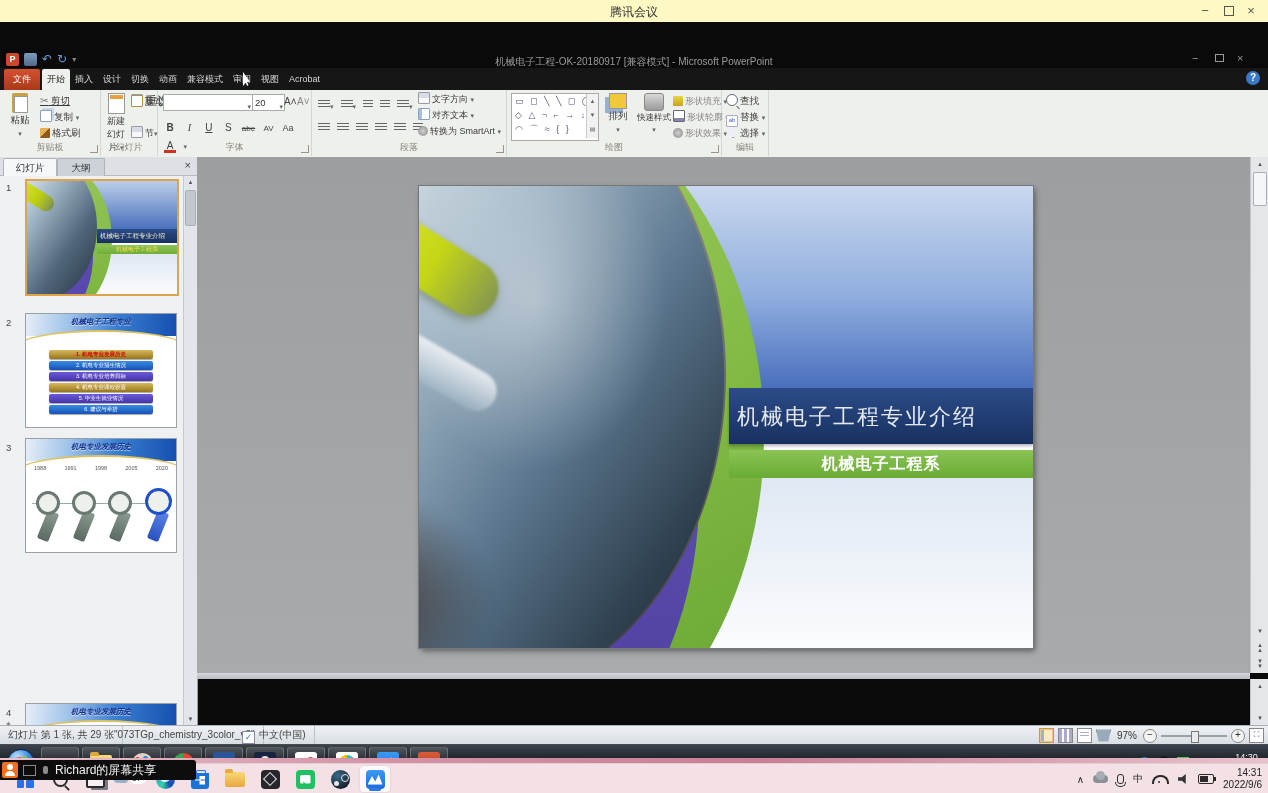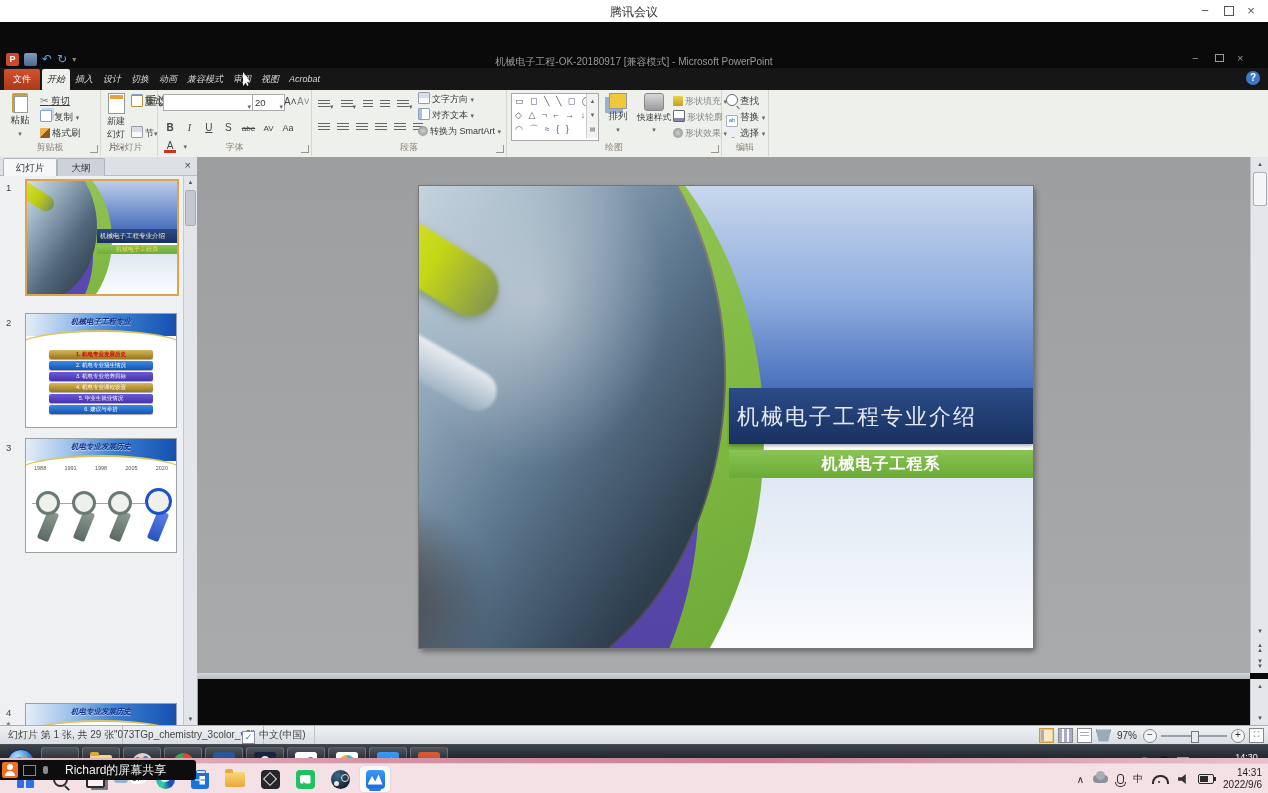--- a/index.html
+++ b/index.html
@@ -1,41 +1,41 @@
 <!DOCTYPE html>
 <html><head>
 <meta charset="utf-8">
 <style>
   html,body{margin:0;padding:0;}
   body{width:1268px;height:793px;position:relative;overflow:hidden;
        background:#e8d4da;font-family:"Liberation Sans","DejaVu Sans",sans-serif;
        -webkit-font-smoothing:antialiased;}
   
-  #mt-bar{position:absolute;left:0;top:0;width:1268px;height:22px;background:#ffffff;border-bottom:1px solid #e0e0e0;}
+  #mt-bar{position:absolute;left:0;top:0;width:1268px;height:22px;background:#fef9c3;border-bottom:1px solid #e0e0e0;}
   #mt-title{position:absolute;left:0;right:0;top:4px;text-align:center;font-size:12px;color:#333;}
   .mt-btn{position:absolute;top:3px;width:22px;height:16px;text-align:center;font-size:13px;line-height:15px;color:#555;cursor:default;}
   #mt-min{right:52px;} #mt-max{right:28px;} #mt-close{right:6px;}
   #mt-max i{display:inline-block;width:8px;height:8px;border:1px solid #555;margin-top:3px;}
   
   #shared{position:absolute;left:0;top:22px;width:1268px;height:736px;background:#0a0a0a;}
   
   #qat{position:absolute;left:6px;top:30px;height:14px;display:flex;gap:5px;align-items:center;}
   .qat-ic{width:13px;height:13px;border-radius:2px;font-size:9px;font-weight:bold;color:#fff;text-align:center;line-height:13px;}
   #qat-p{background:#cb4a2c;}
   #qat-save{background:#5b7fa8;background:linear-gradient(#7e9cc0,#50688a);}
   .qat-gl{color:#6f9ed6;font-size:12px;line-height:13px;}
   #ppt-title{position:absolute;left:300px;right:300px;top:33px;text-align:center;font-size:10px;color:#9a9a9a;white-space:nowrap;}
   .ppt-win-btn{position:absolute;top:31px;color:#9a9a9a;font-size:11px;line-height:11px;}
   #ppt-min{left:1192px;} #ppt-restore{left:1215px;} #ppt-close{left:1237px;}
   #ppt-restore i{display:inline-block;width:7px;height:6px;border:1px solid #9a9a9a;}
   
   #tabrow{position:absolute;left:0;top:46px;width:1268px;height:22px;background:#161616;}
   #file-tab{position:absolute;left:4px;top:1px;width:36px;height:21px;background:linear-gradient(#d4502e,#a93a1a);
             color:#fff;font-size:9px;text-align:center;line-height:21px;border-radius:2px 2px 0 0;}
-  #tabs{position:absolute;left:42px;top:1px;display:flex;height:21px;font-style:italic;}
+  #tabs{position:absolute;left:42px;top:1px;display:flex;height:21px;}
   .rtab{padding:0 5px;font-size:9px;color:#d8d8d8;line-height:21px;}
   .rtab.sel{background:#eef0ec;color:#222;border-radius:2px 2px 0 0;}
   #help-btn{position:absolute;left:1246px;top:49px;width:14px;height:14px;border-radius:50%;background:#3a78c8;color:#fff;
             font-size:10px;text-align:center;line-height:14px;font-weight:bold;}
   
   #badge{position:absolute;left:1064px;top:50px;width:184px;height:24px;background:rgba(25,25,25,.96);
          border-radius:3px;box-shadow:0 1px 3px rgba(0,0,0,.6);z-index:30;}
   #badge-mic{position:absolute;left:10px;top:6px;width:6px;height:9px;background:#aaa;border-radius:3px;}
   #badge-mic:after{content:'';position:absolute;left:-2px;top:9px;width:10px;height:3px;border-bottom:1px solid #aaa;}
   #badge-slash{position:absolute;left:6px;top:5px;width:14px;height:14px;border-left:2px solid #d03a2a;transform:rotate(-45deg);}
@@ -247,21 +247,21 @@
   .spk{width:11px;height:10px;background:#e0e0e0;clip-path:polygon(0 32%,34% 32%,70% 0,70% 100%,34% 68%,0 68%);}
   .spk.dk{background:#333;}
   .clock7{color:#f0f0f0;font-size:9px;text-align:center;line-height:11px;}
   
   #pill{position:absolute;left:0;top:738px;width:196px;height:20px;background:#0d0d0d;border-radius:0 3px 3px 0;z-index:50;display:flex;align-items:center;}
   #pill-person{width:16px;height:16px;margin-left:2px;border-radius:2px;background:#f07020;position:relative;}
   #pill-person:before{content:'';position:absolute;left:5px;top:2px;width:6px;height:6px;border-radius:50%;background:#fff;}
   #pill-person:after{content:'';position:absolute;left:3px;bottom:2px;width:10px;height:5px;border-radius:5px 5px 0 0;background:#fff;}
   .pill-ic{width:11px;height:9px;border:1px solid #8a8a8a;margin-left:5px;}
   .pill-mic{width:5px;height:8px;border-radius:2px;background:#8a8a8a;border:none;margin-left:7px;}
-  #pill-txt{color:#f2f2f2;font-size:12px;margin-left:17px;white-space:nowrap;}
+  #pill-txt{color:#f2f2f2;font-size:12px;margin-left:7px;white-space:nowrap;}
   
   #gap{position:absolute;left:0;top:758px;width:1268px;height:5px;background:linear-gradient(90deg,#e8c2cc,#d493a6 30%,#c97f96 60%,#e8c2cc);}
   #w11{position:absolute;left:0;top:763px;width:1268px;height:30px;background:#f3e1e5;border-top:1px solid #e2ced4;}
   #w11-icons{position:absolute;left:10px;top:2px;display:flex;gap:5px;align-items:center;}
   .w11btn{width:30px;height:26px;border-radius:4px;display:flex;align-items:center;justify-content:center;position:relative;}
   .w11btn.active{background:rgba(255,255,255,.8);box-shadow:0 0 2px rgba(0,0,0,.15);}
   .w11btn.active:after{content:'';position:absolute;left:9px;bottom:1px;width:12px;height:3px;border-radius:2px;background:#2a7ae0;}
   .s11{width:17px;height:17px;display:grid;grid-template-columns:1fr 1fr;grid-template-rows:1fr 1fr;gap:2px;}
   .s11 i{background:#2a70e8;border-radius:1px;}
   .mag{width:11px;height:11px;border:2px solid #2a2a2a;border-radius:50%;position:relative;}

